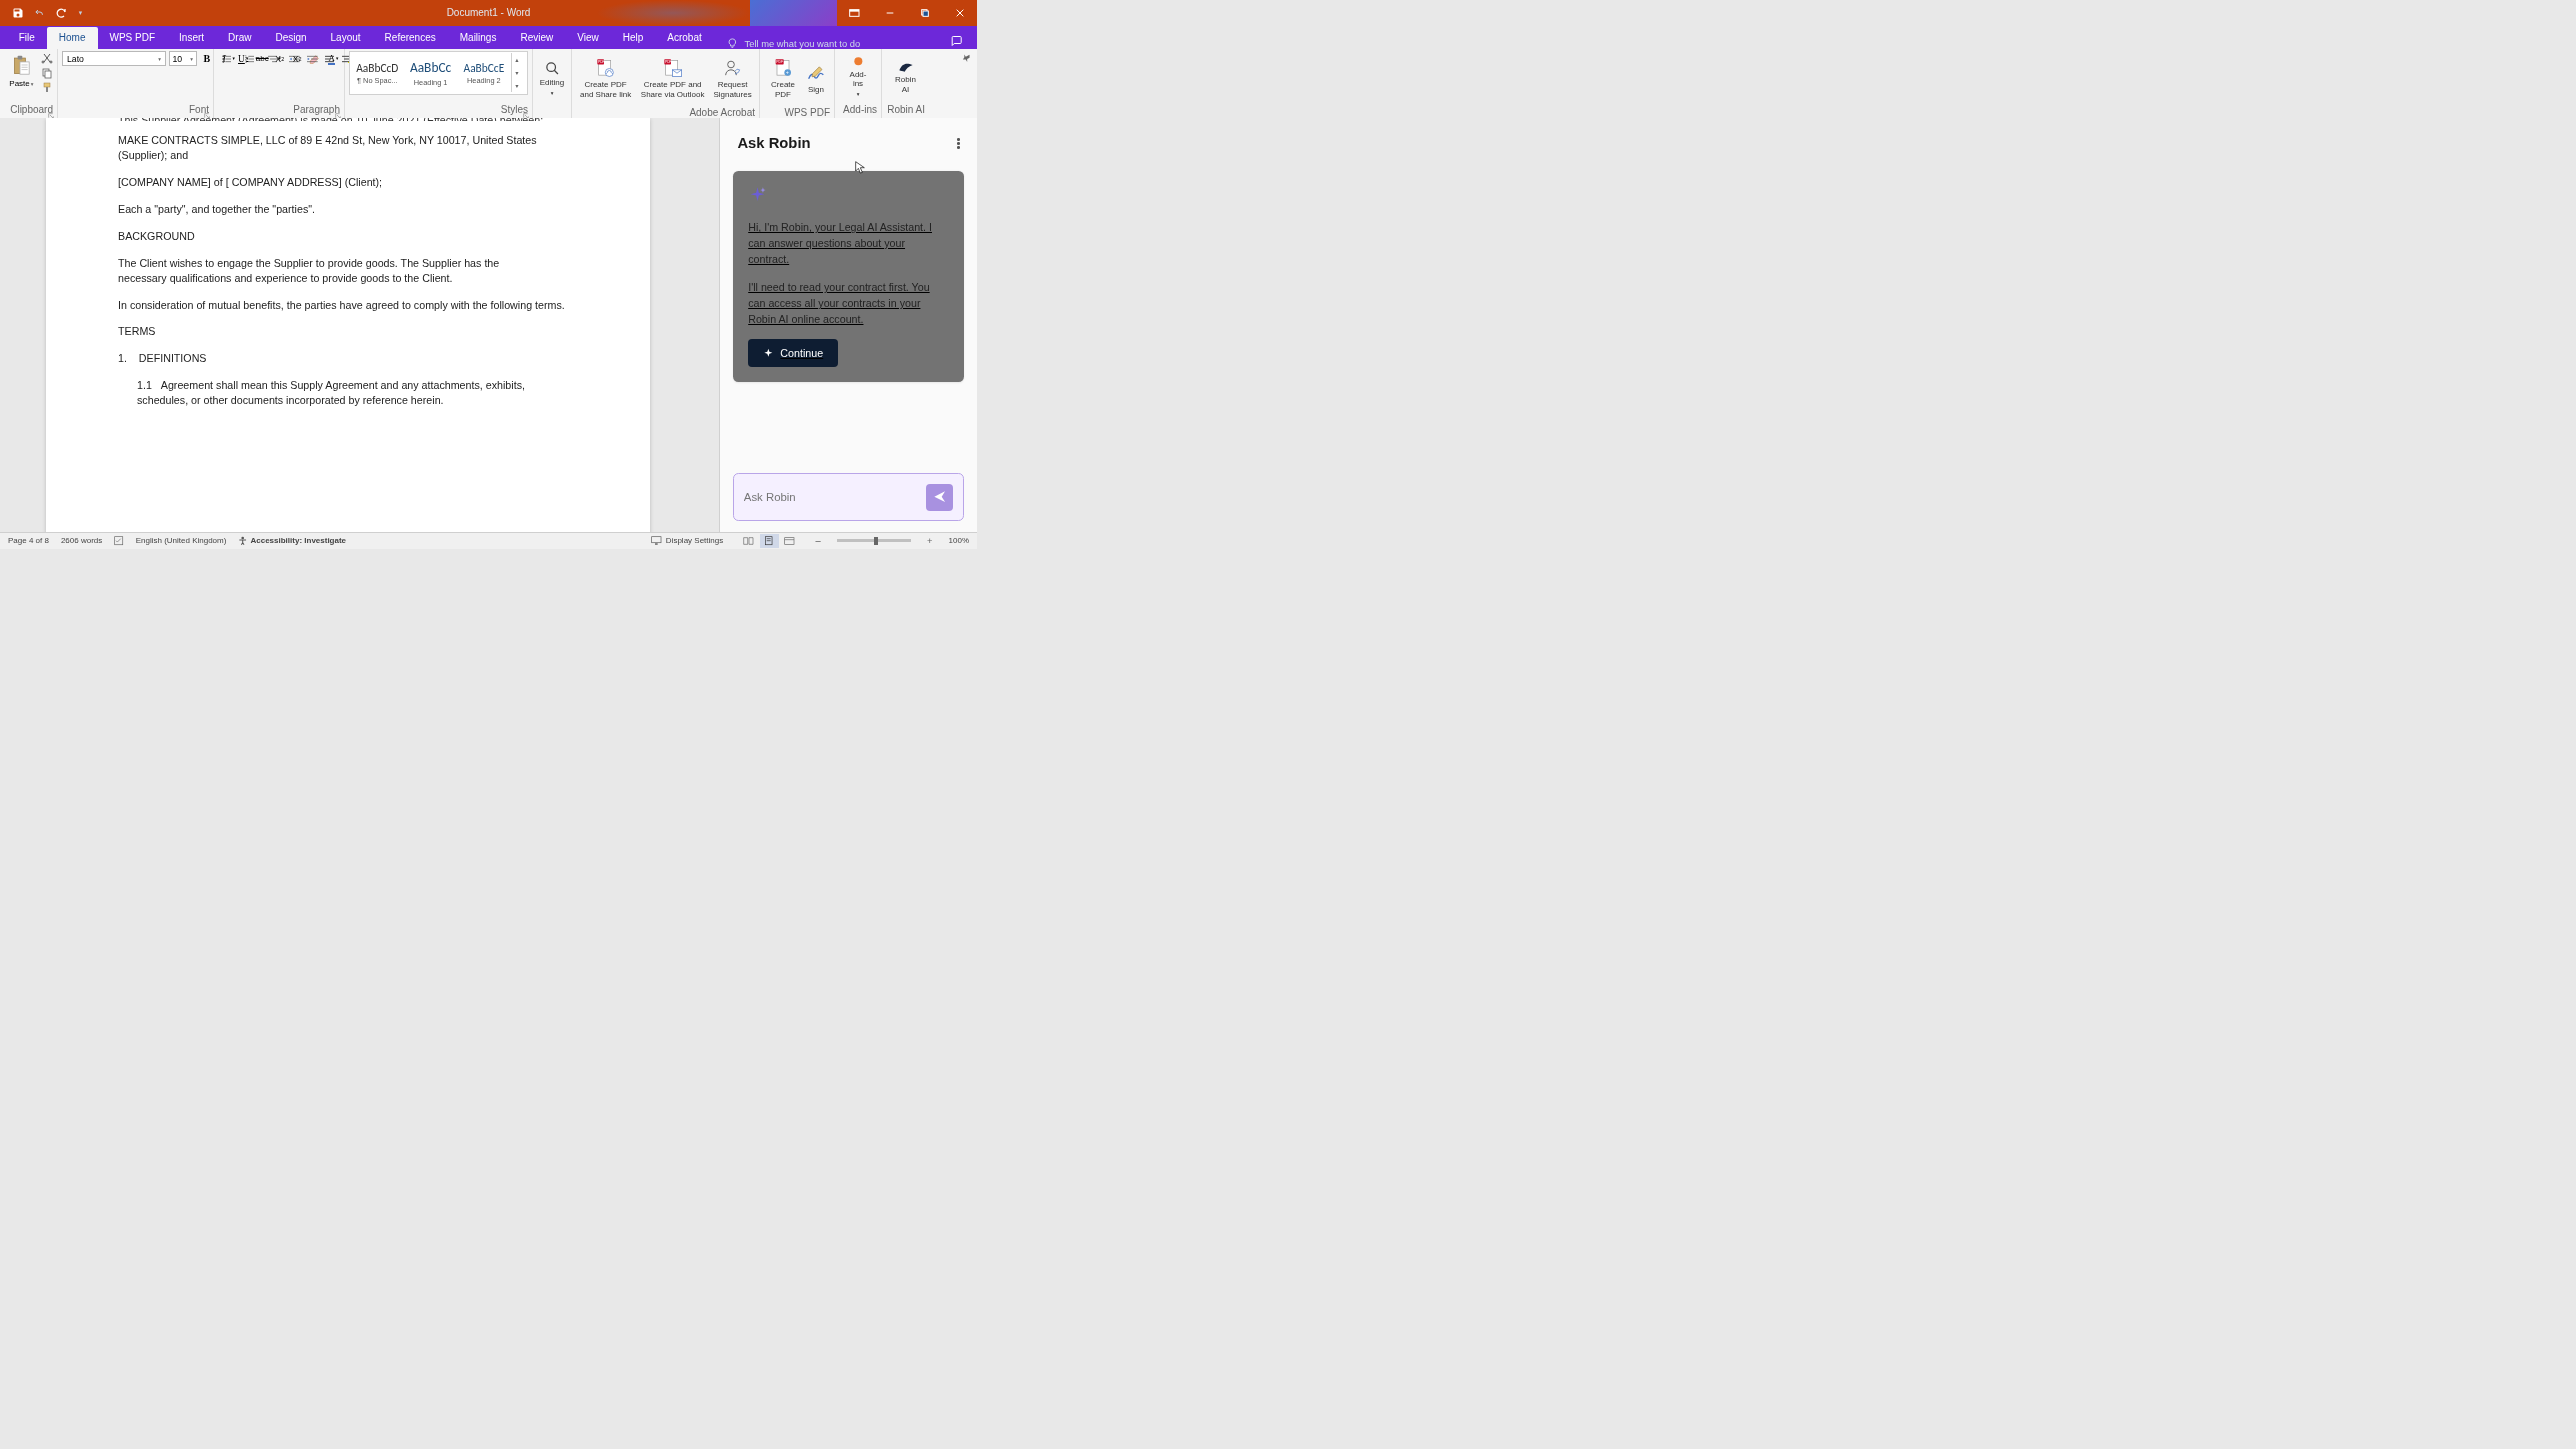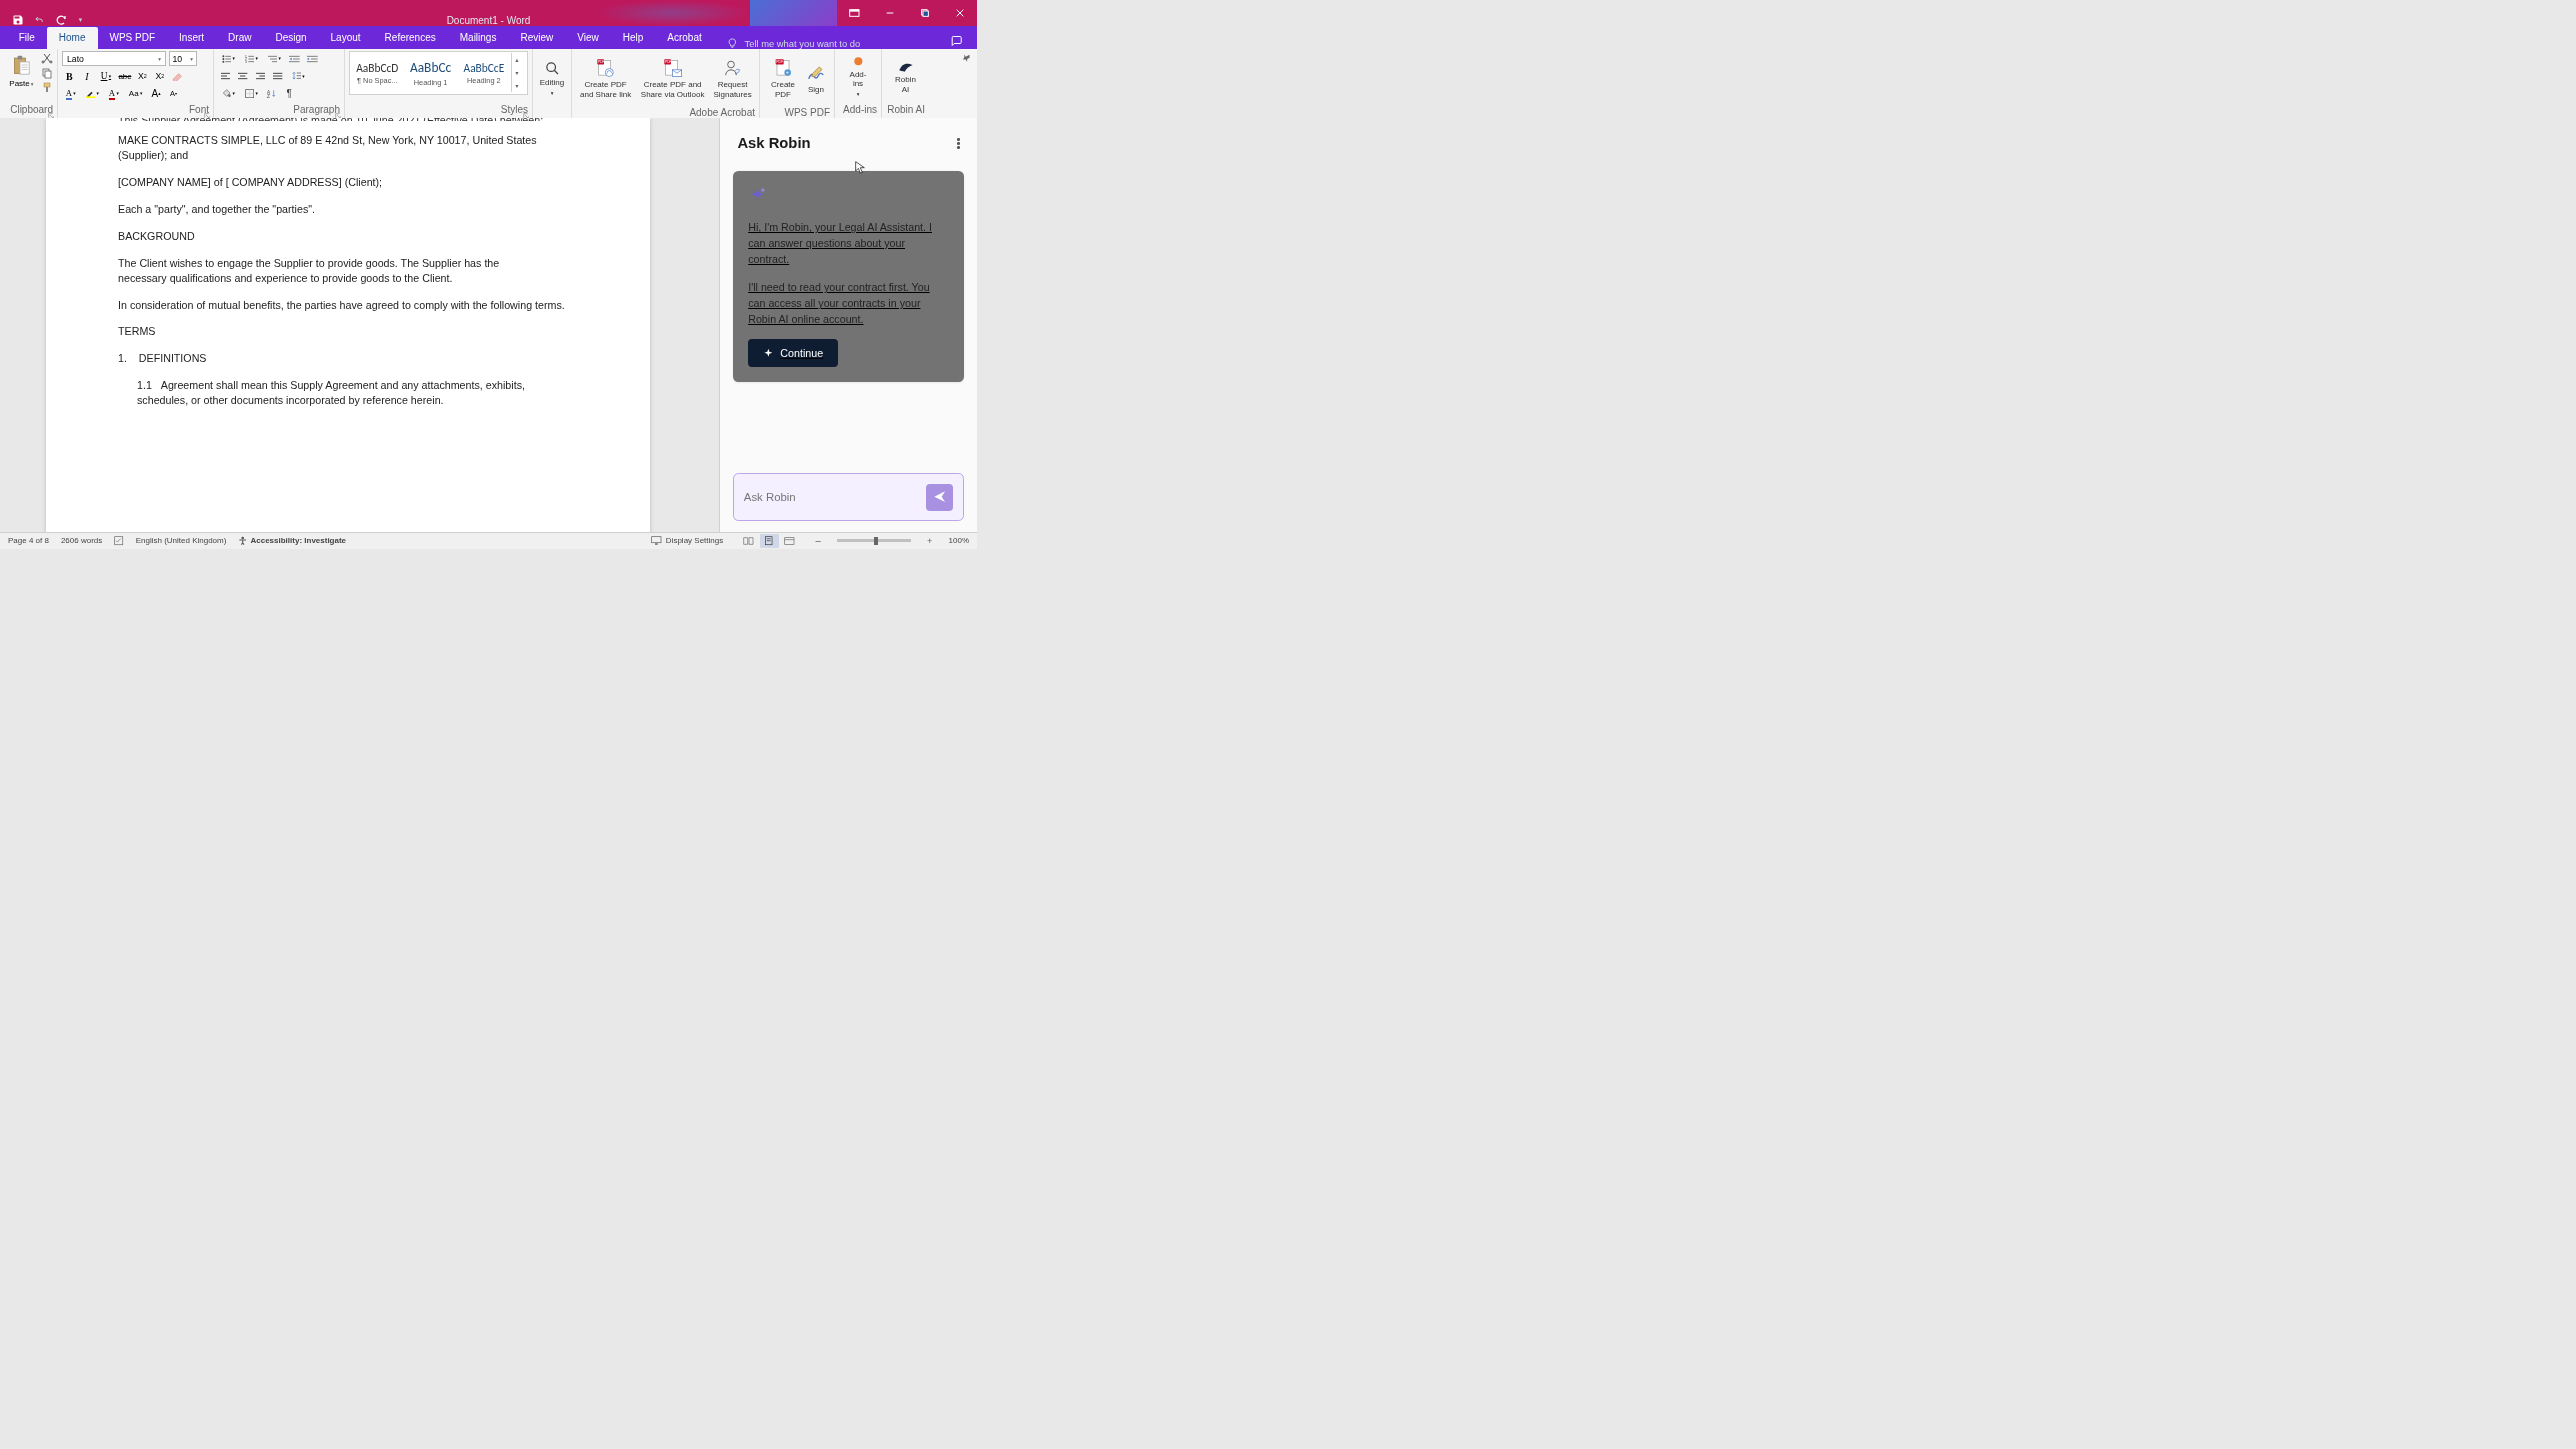--- a/index.html
+++ b/index.html
@@ -1,19 +1,19 @@
 <!DOCTYPE html>
 <html style="font-size:10.7px"><head>
 <meta charset="utf-8">
 <style>
 * { margin: 0; padding: 0; box-sizing: border-box; font-family: 'Segoe UI', Tahoma, sans-serif; }
 body { background: #e8e8e8; width: 977px; height: 549px; overflow: hidden; position: relative; }
 
 
-.titlebar { height: 25.5px; background: #be185d; display: flex; align-items: flex-end; color: white; position: relative; }
+.titlebar { height: 25.5px; background: #c2410c; display: flex; align-items: center; color: white; position: relative; }
 .titlebar-left { display: flex; align-items: center; gap: 8px; padding-left: 12px; }
 .titlebar-icon { width: 12px; height: 12px; fill: white; }
 .titlebar-title { position: absolute; left: 50%; transform: translateX(-50%); font-size: 10px; color: #e0e8f0; }
 .titlebar-right { margin-left: auto; display: flex; align-items: center; height: 100%; }
 .titlebar-btn { width: 35px; height: 25.5px; display: flex; align-items: center; justify-content: center; color: white; }
 .titlebar-accent { width: 87px; height: 25.5px; background: linear-gradient(135deg, #4a6fd4, #8b3ec9); }
 .titlebar-glow { width: 154px; height: 25.5px; background: radial-gradient(ellipse at center, rgba(80,120,200,0.4), transparent 70%); }
 
 
 .menubar { height: 23px; background: #6d28d9; display: flex; align-items: flex-end; color: white; padding-left: 6.7px; position: relative; }
@@ -22,21 +22,21 @@
 .menu-tab.active { background: #f5f5f5; color: #1e5291; border-radius: 2px 2px 0 0; }
 .tellme { margin-left: 13.4px; display: flex; align-items: center; gap: 6.7px; color: #d0dbe8; font-size: 9.4px; }
 .bulb-icon { width: 10.7px; height: 10.7px; }
 .menu-comment { margin-left: auto; margin-right: 13.4px; }
 
 
 .ribbon { height: 70px; background: #f5f5f5; border-bottom: 0.7px solid #cfcfcf; display: flex; }
 .ribbon-group { border-right: 0.7px solid #dcdcdc; padding: 2.7px 4px 1.3px; display: flex; flex-direction: column; justify-content: space-between; position: relative; }
 .ribbon-group-label { font-size: 10px; color: #666; text-align: right; padding-bottom: 1.3px; }
 .ribbon-group-corner { position: absolute; bottom: 1.3px; right: 2.7px; width: 6.7px; height: 6.7px; }
-.ribbon-rows { display: flex; flex-direction: column; gap: 2.7px; }
+.ribbon-rows { display: flex; flex-direction: row; gap: 2.7px; }
 .ribbon-row { display: flex; align-items: center; gap: 2.7px; }
 .r-btn { width: 14.8px; height: 14.8px; display: flex; align-items: center; justify-content: center; border: 0.7px solid transparent; }
 .r-btn-wide { width: auto; padding: 0 2.7px; }
 
 
 .clip-main { display: flex; gap: 4px; padding: 1.3px; }
 .paste-btn { display: flex; flex-direction: column; align-items: center; gap: 2.7px; padding: 2.7px 4px; }
 .paste-icon { width: 19px; height: 21.5px; }
 .mini-btns { display: flex; flex-direction: column; gap: 2.7px; }
 

